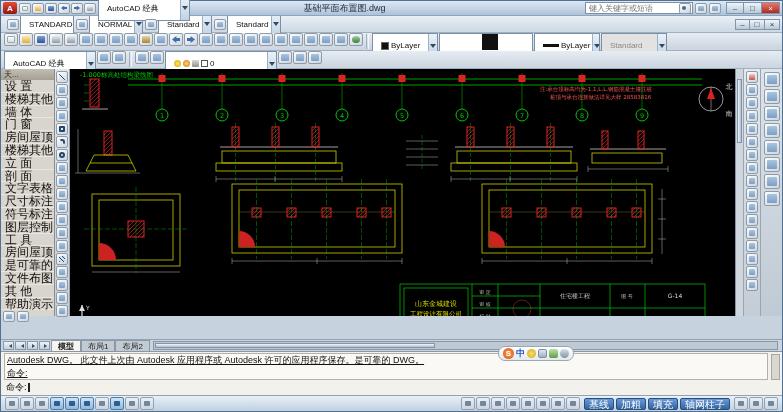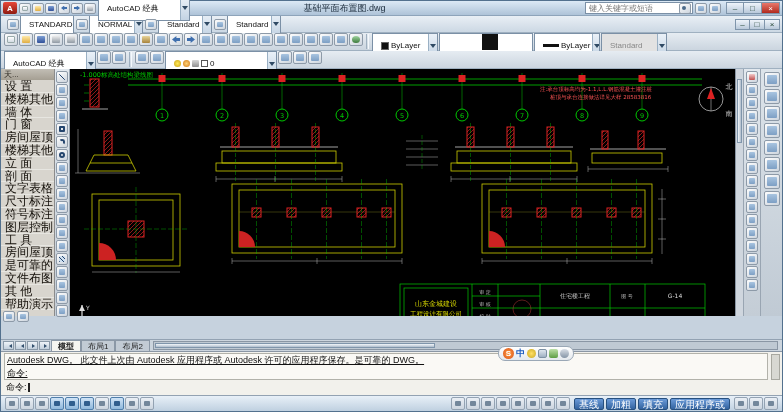--- a/index.html
+++ b/index.html
@@ -605,21 +605,21 @@
         <span class="tg" data-name="quick-view-drawings-icon"></span>
         <span class="tg" data-name="pan-icon"></span>
         <span class="tg" data-name="zoom-icon"></span>
         <span class="tg" data-name="steering-wheel-icon"></span>
         <span class="tg" data-name="show-motion-icon"></span>
       </span>
     <span class="tarchbtns" data-name="tarch-status-buttons">
         <span class="tbtn" data-name="tarch-status-button">基线</span>
         <span class="tbtn" data-name="tarch-status-button">加粗</span>
         <span class="tbtn" data-name="tarch-status-button">填充</span>
-        <span class="tbtn" data-name="tarch-status-button">应用程序或</span>
+        <span class="tbtn" data-name="tarch-status-button">轴网柱子</span>
       </span>
     <span class="corner" data-name="status-corner-icons">
         <span class="tg" data-name="annotation-scale-icon"></span>
         <span class="tg" data-name="lock-icon"></span>
         <span class="tg" data-name="clean-screen-icon"></span>
       </span>
   </div>
 
   <div class="sogou" data-name="sogou-input-bar">
     <span class="sg-logo" data-name="sogou-logo-icon">S</span>

